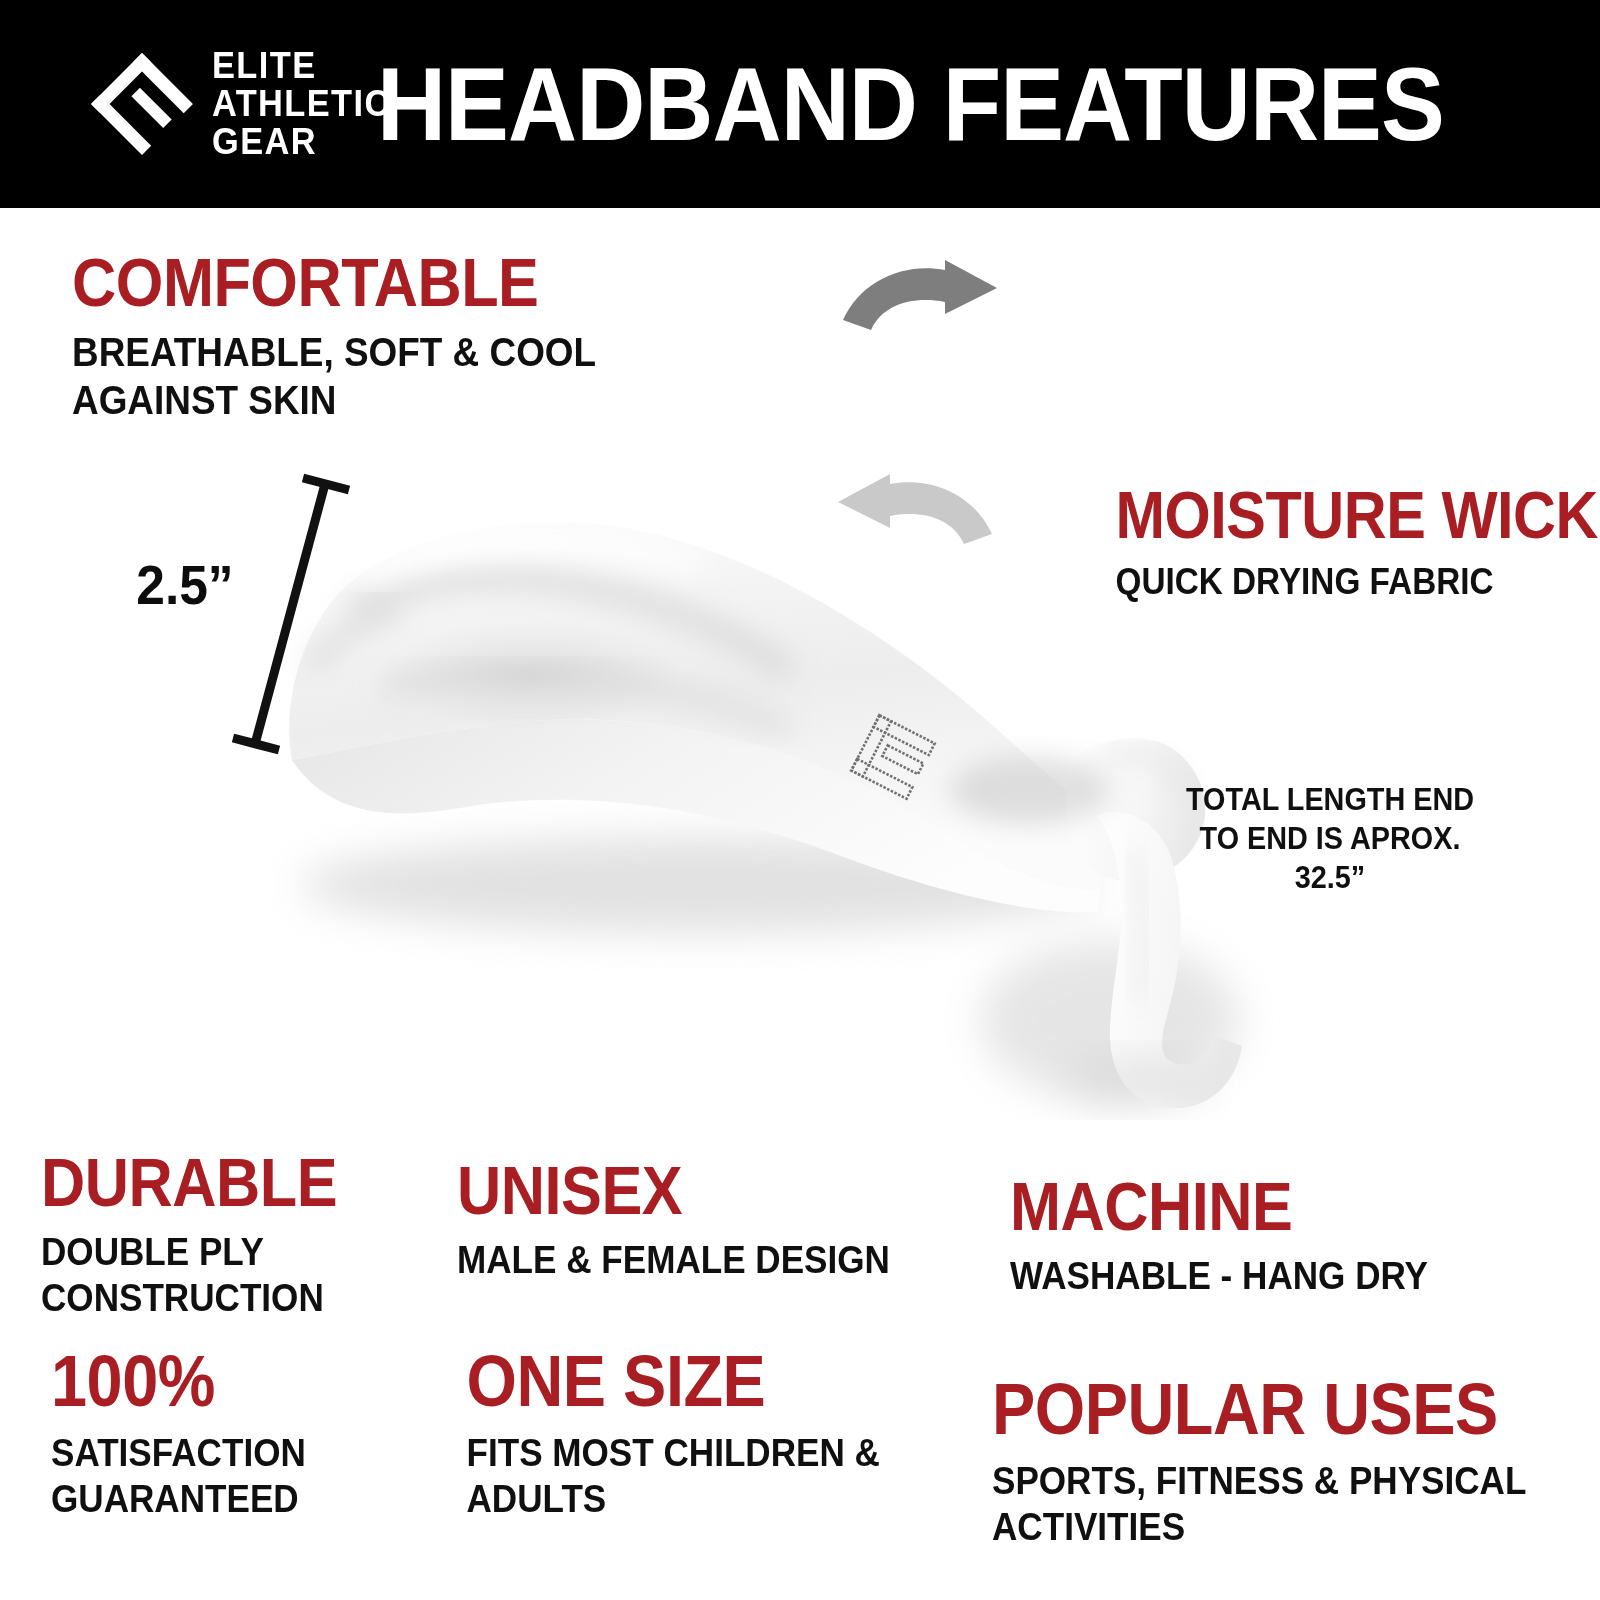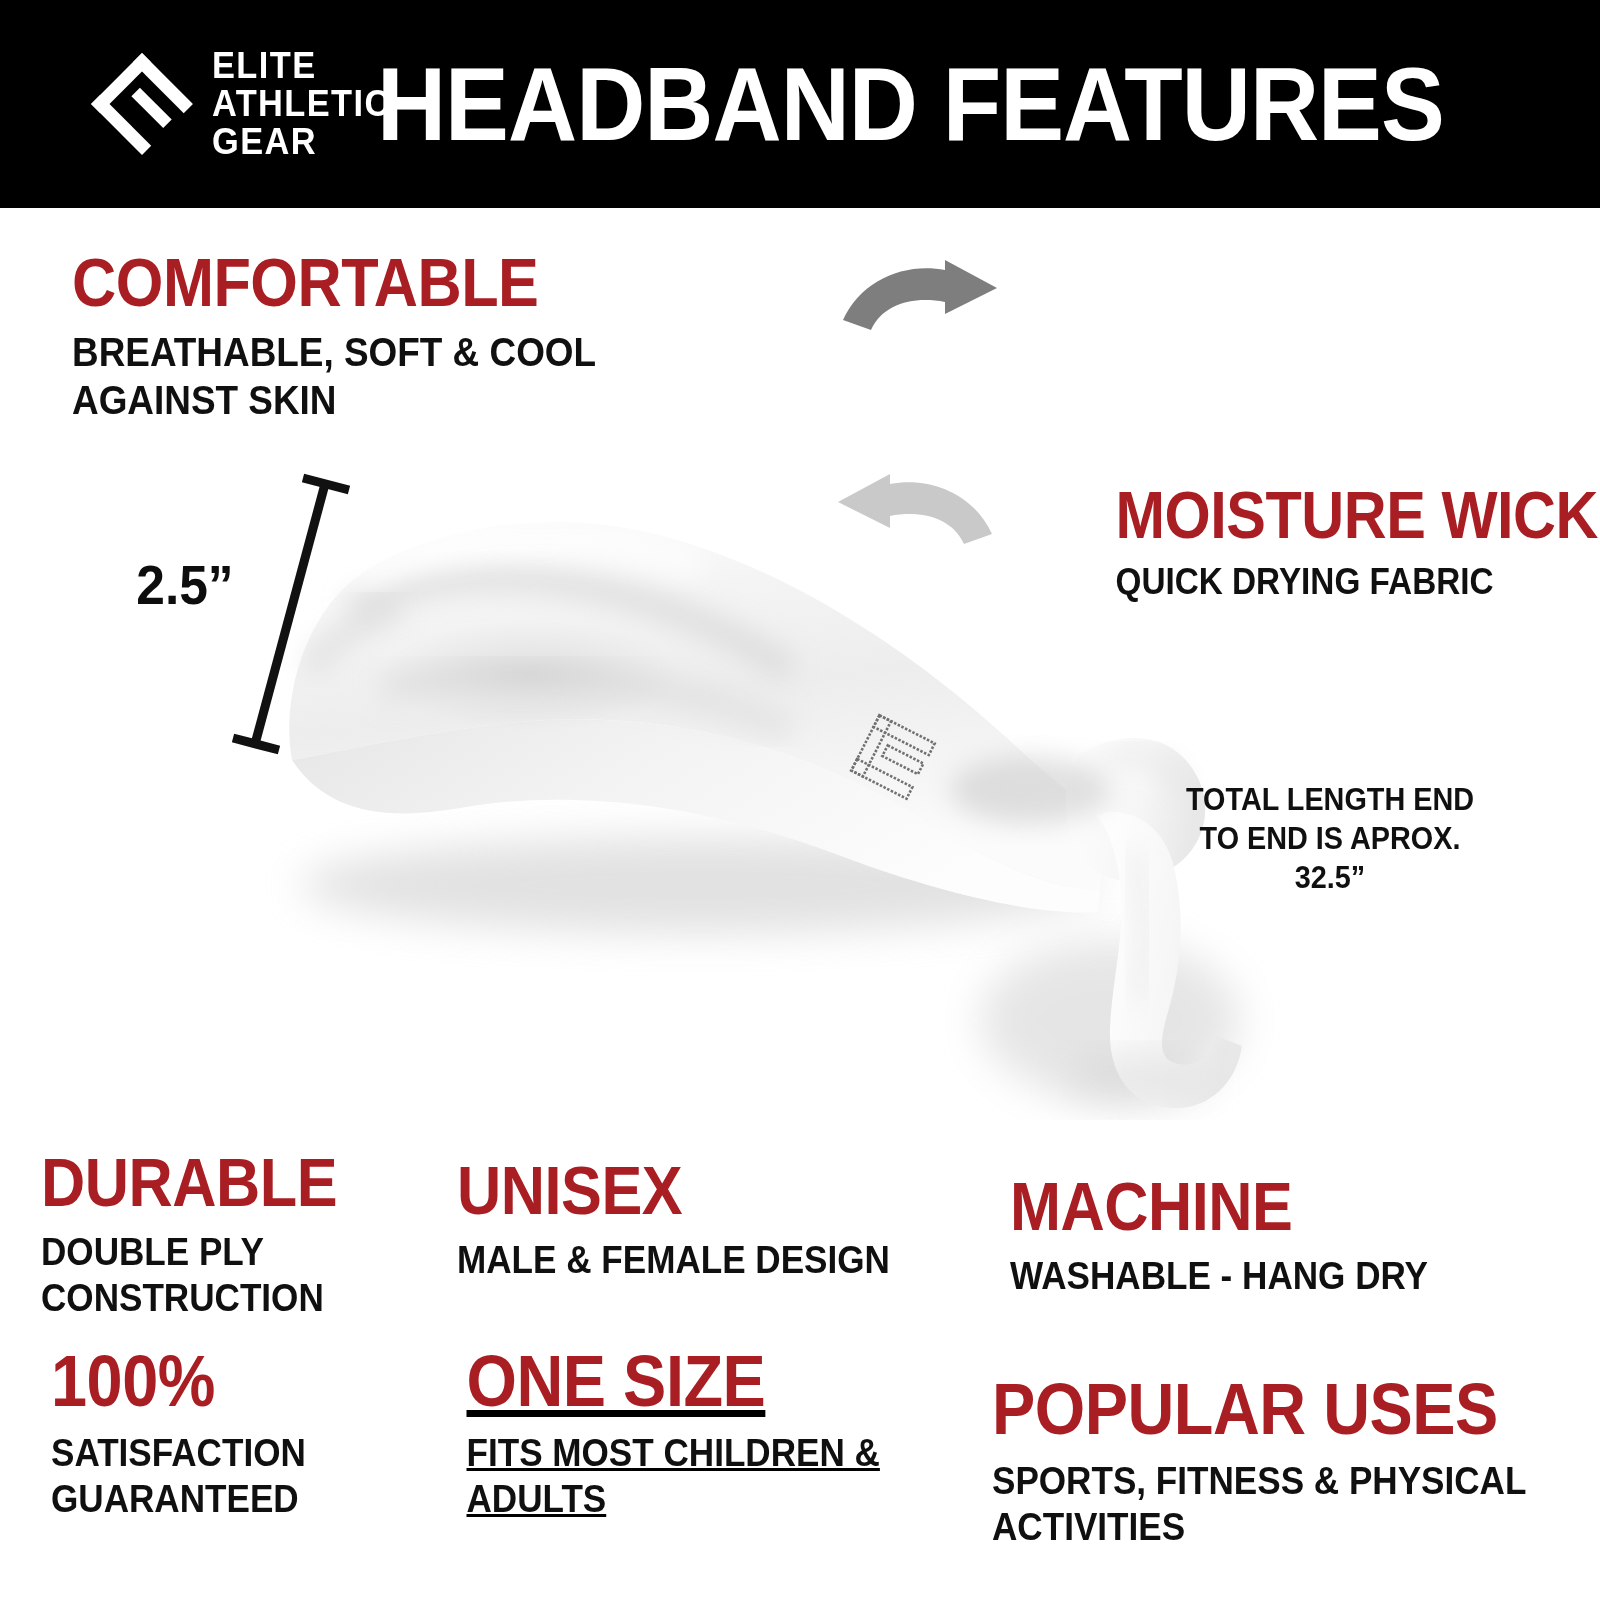--- a/index.html
+++ b/index.html
@@ -136,21 +136,21 @@
     line-height: 1.22;
     letter-spacing: 0px;
     transform: scaleX(0.9);
   }
 
   
   #feat-durable  { left: 20px;   top: 1148px; width: 420px; }
   #feat-unisex   { left: 430px;  top: 1148px; width: 540px; margin-top: 8px; }
   #feat-machine  { left: 980px;  top: 1148px; width: 600px; margin-top: 24px; }
   #feat-100      { left: 30px;   top: 1345px; width: 420px; }
-  #feat-onesize  { left: 440px;  top: 1345px; width: 530px; text-decoration: underline; }
+  #feat-onesize  { left: 440px;  top: 1345px; width: 530px; }
   #feat-popular  { left: 960px;  top: 1345px; width: 640px; margin-top: 28px; }
 
   #feat-durable .feature-title,
   #feat-unisex .feature-title,
   #feat-machine .feature-title {
     font-size: 68px;
   }
   #feat-durable .feature-desc,
   #feat-unisex .feature-desc,
   #feat-machine .feature-desc {

